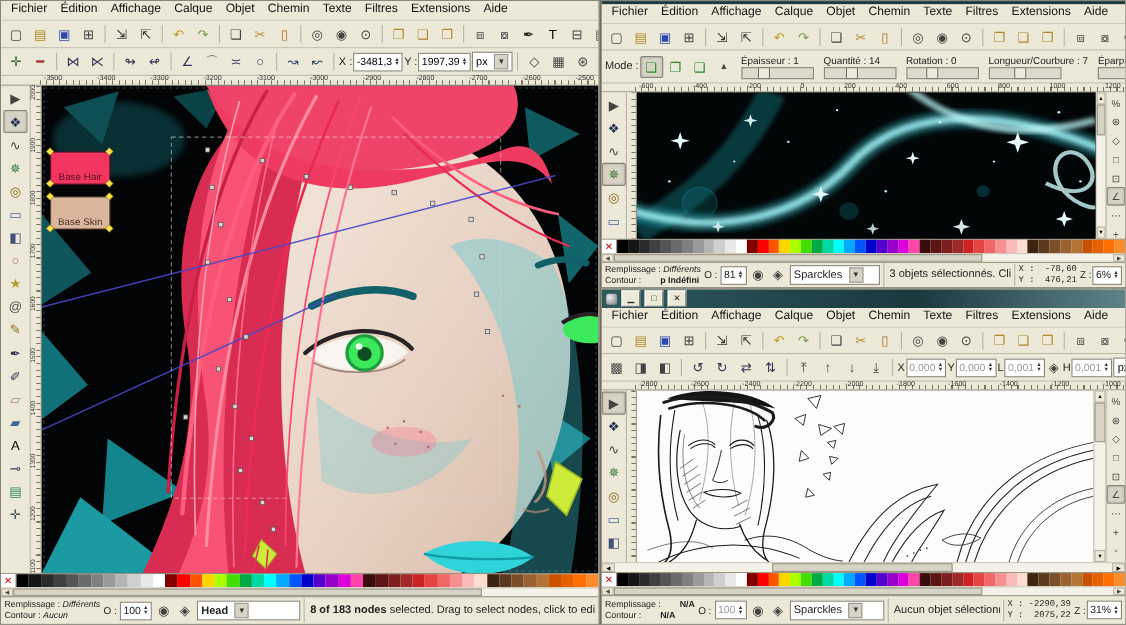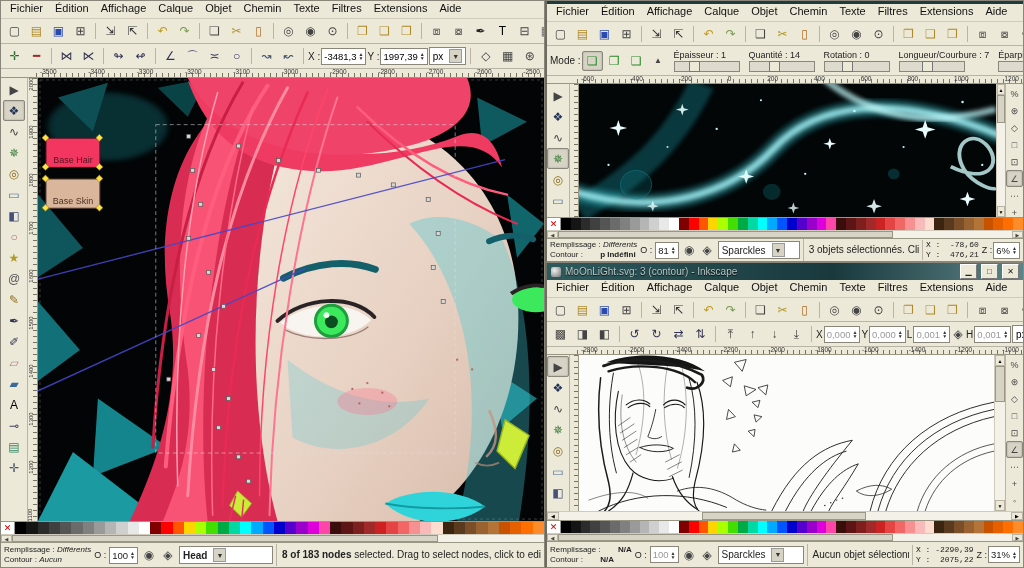--- a/index.html
+++ b/index.html
@@ -503,21 +503,20 @@
             <span>▼</span>
           </span>
         </span>
       </span>
   </div>
 </div>
 
 <div class="win" style="left:545px;top:262px;width:479px;height:306px;border-left:2px solid #6f6b5e;">
   <div class="titlebar">
     <span class="ticon"></span>
-    <span class="ttext">MoOnLiGht.svg: 3 (contour) - Inkscape</span>
     <span class="wbtn">▁</span>
     <span class="wbtn">□</span>
     <span class="wbtn">✕</span>
   </div>
   <div class="menubar">
       <span class="mitem">Fichier</span>
       <span class="mitem">Édition</span>
       <span class="mitem">Affichage</span>
       <span class="mitem">Calque</span>
       <span class="mitem">Objet</span>

